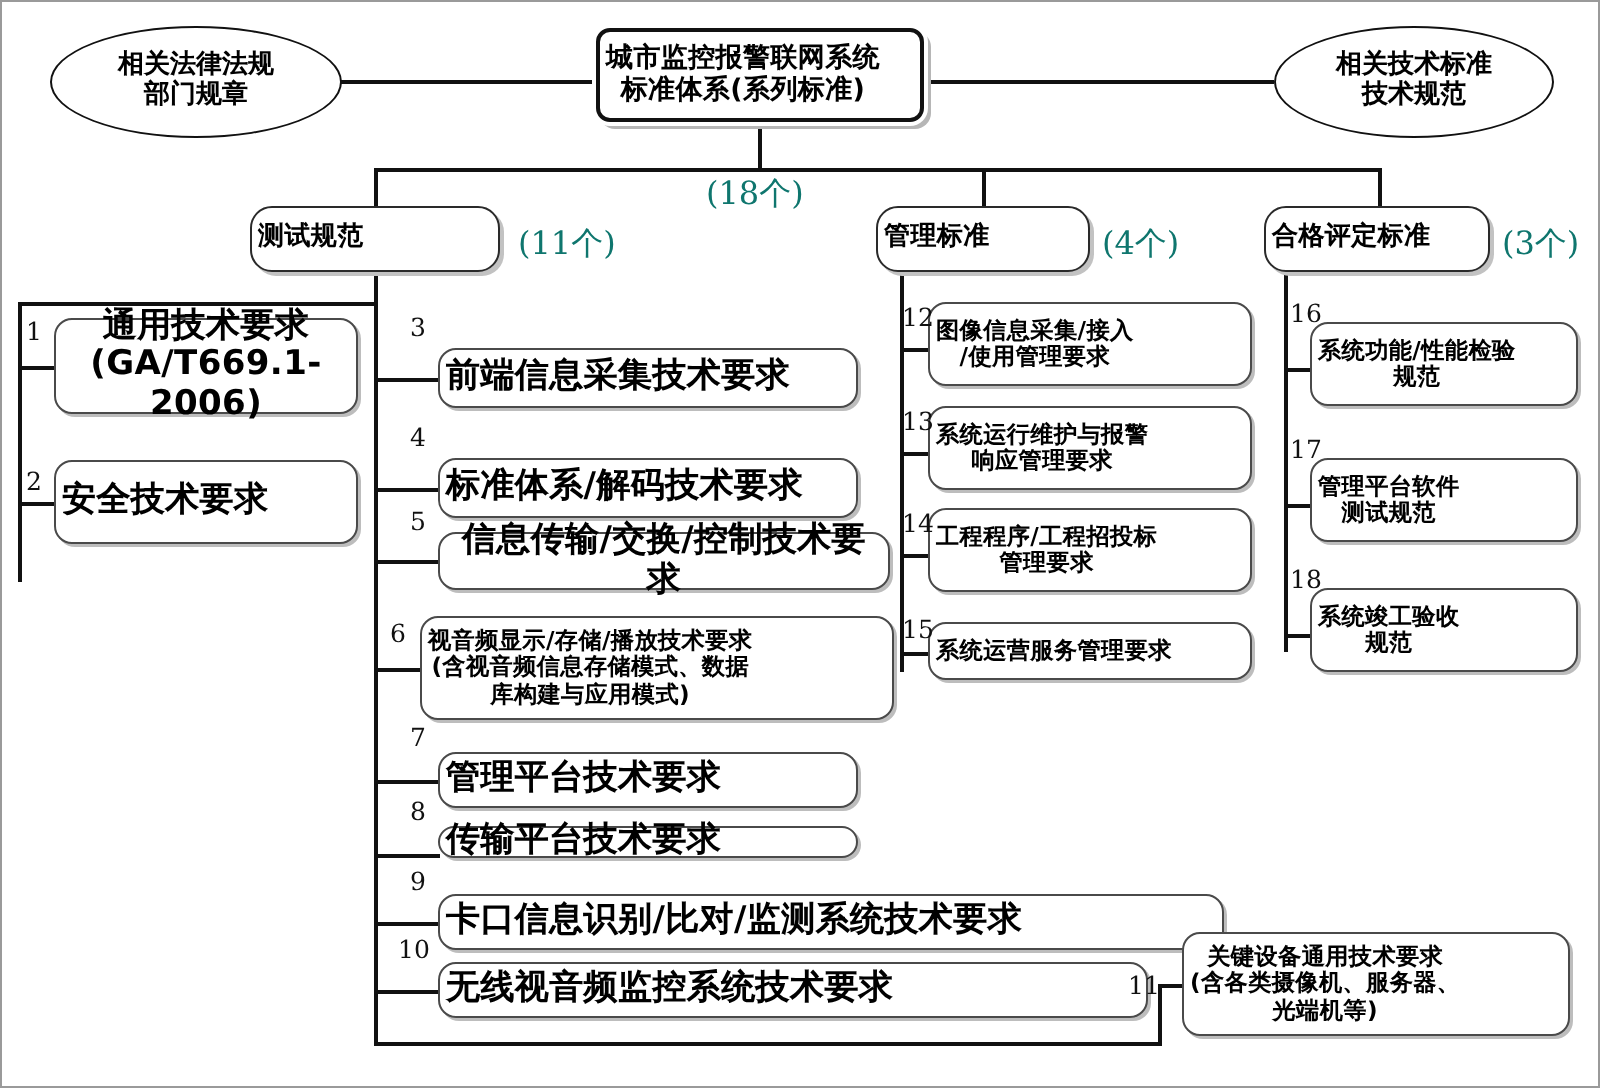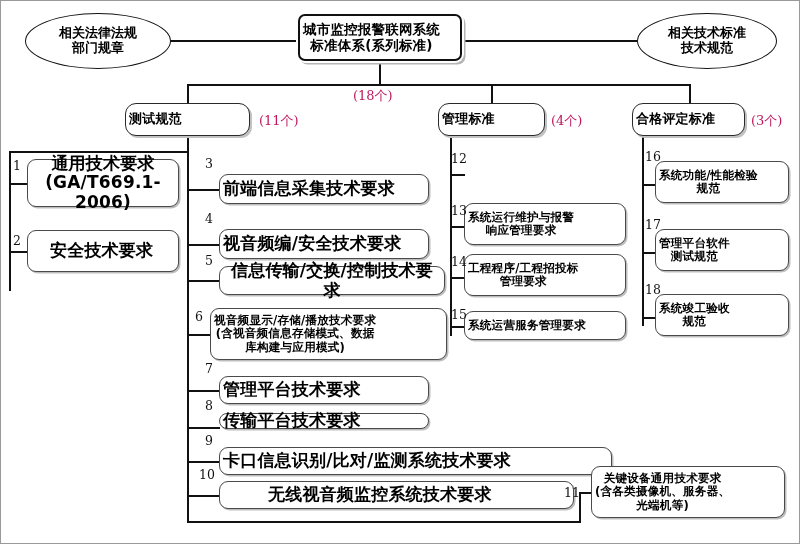--- a/index.html
+++ b/index.html
@@ -72,23 +72,23 @@
   .num{
     position:absolute;
     font-size:12.5px;
     font-family:"DejaVu Serif","Liberation Serif",serif;
     color:#111;
     z-index:7;
     line-height:1;
   }
   .cnt{
     position:absolute;
-    font-size:13px;
+    font-size:16px;
     font-family:"DejaVu Serif","Liberation Serif",serif;
-    color:#be185d;
+    color:#0f766e;
     z-index:7;
     white-space:nowrap;
     line-height:1;
   }
 </style>
 </head>
 <body>
 
 <div id="canvas">
 
@@ -140,34 +140,34 @@
   <div class="ln lnh" style="left:8px;top:150px;width:180px;"></div>
   <div class="ln lnv" style="left:8px;top:150px;height:140px;"></div>
 
   <div class="node leaf" style="left:26px;top:158px;width:152px;height:48px;">
     <span class="txt cjk">通用技术要求
 (GA/T669.1-2006)</span>
   </div>
   <span class="num" style="left:12px;top:159px;">1</span>
   <div class="ln lnh thin" style="left:8px;top:182px;width:20px;"></div>
 
-  <div class="node leaf" style="left:26px;top:229px;width:152px;height:42px;padding-left:19px;">
+  <div class="node leaf" style="left:26px;top:229px;width:152px;height:42px;">
     <span class="txt cjk">安全技术要求</span>
   </div>
   <span class="num" style="left:12px;top:234px;">2</span>
   <div class="ln lnh thin" style="left:8px;top:250px;width:20px;"></div>
 
   <div class="node leaf" style="left:218px;top:173px;width:210px;height:30px;">
     <span class="txt cjk">前端信息采集技术要求</span>
   </div>
   <span class="num" style="left:204px;top:157px;">3</span>
   <div class="ln lnh thin" style="left:186px;top:188px;width:33px;"></div>
 
   <div class="node leaf" style="left:218px;top:228px;width:210px;height:30px;">
-    <span class="txt cjk">视音频编/安全技术要求</span>
+    <span class="txt cjk">标准体系/解码技术要求</span>
   </div>
   <span class="num" style="left:204px;top:212px;">4</span>
   <div class="ln lnh thin" style="left:186px;top:243px;width:33px;"></div>
 
   <div class="node leaf" style="left:218px;top:265px;width:226px;height:29px;">
     <span class="txt cjk">信息传输/交换/控制技术要求</span>
   </div>
   <span class="num" style="left:204px;top:254px;">5</span>
   <div class="ln lnh thin" style="left:186px;top:279px;width:33px;"></div>
 
@@ -190,39 +190,43 @@
   </div>
   <span class="num" style="left:204px;top:399px;">8</span>
   <div class="ln lnh thin" style="left:186px;top:426px;width:33px;"></div>
 
   <div class="node leaf" style="left:218px;top:446px;width:393px;height:28px;">
     <span class="txt cjk">卡口信息识别/比对/监测系统技术要求</span>
   </div>
   <span class="num" style="left:204px;top:434px;">9</span>
   <div class="ln lnh thin" style="left:186px;top:460px;width:33px;"></div>
 
-  <div class="node leaf" style="left:218px;top:480px;width:355px;height:28px;padding-left:45px;">
+  <div class="node leaf" style="left:218px;top:480px;width:355px;height:28px;">
     <span class="txt cjk">无线视音频监控系统技术要求</span>
   </div>
   <span class="num" style="left:198px;top:468px;">10</span>
   <div class="ln lnh thin" style="left:186px;top:494px;width:33px;"></div>
 
   <div class="ln lnh" style="left:186px;top:520px;width:394px;"></div>
   <div class="ln lnv" style="left:578px;top:492px;height:30px;"></div>
   <div class="ln lnh thin" style="left:578px;top:491px;width:14px;"></div>
 
   <div class="node leaf small" style="left:590px;top:465px;width:194px;height:52px;">
     <span class="txt cjk">关键设备通用技术要求
 (含各类摄像机、服务器、
 光端机等)</span>
   </div>
   <span class="num" style="left:563px;top:486px;">11</span>
 
   <div class="ln lnv" style="left:449px;top:135px;height:200px;"></div>
 
+  <div class="node leaf small" style="left:463px;top:150px;width:162px;height:42px;">
+    <span class="txt cjk">图像信息采集/接入
+/使用管理要求</span>
+  </div>
   <span class="num" style="left:450px;top:152px;">12</span>
   <div class="ln lnh thin" style="left:449px;top:173px;width:15px;"></div>
 
   <div class="node leaf small" style="left:463px;top:202px;width:162px;height:42px;">
     <span class="txt cjk">系统运行维护与报警
 响应管理要求</span>
   </div>
   <span class="num" style="left:450px;top:204px;">13</span>
   <div class="ln lnh thin" style="left:449px;top:225px;width:15px;"></div>
 

